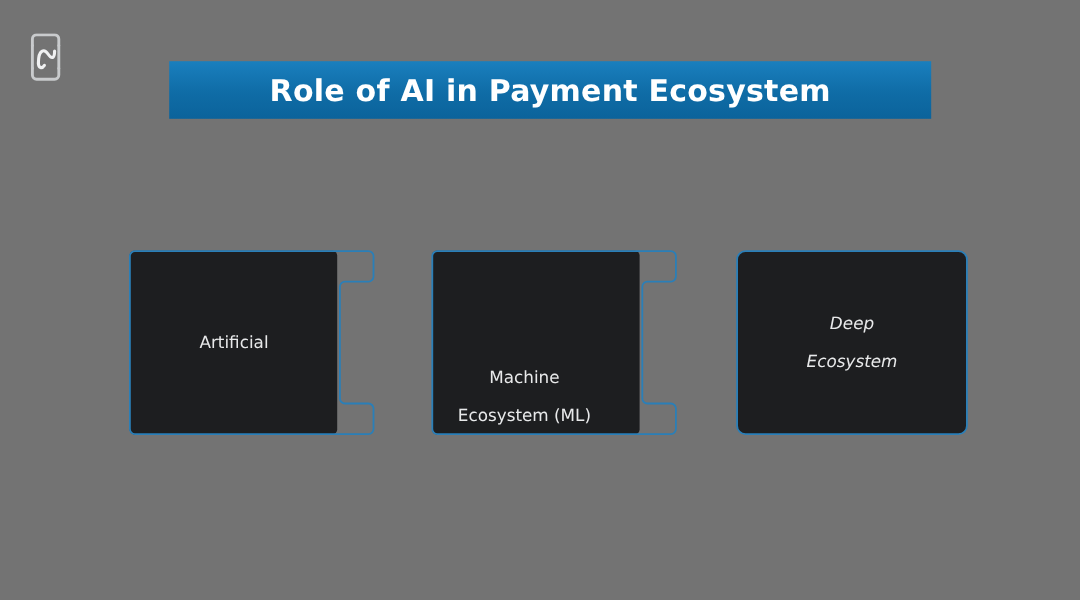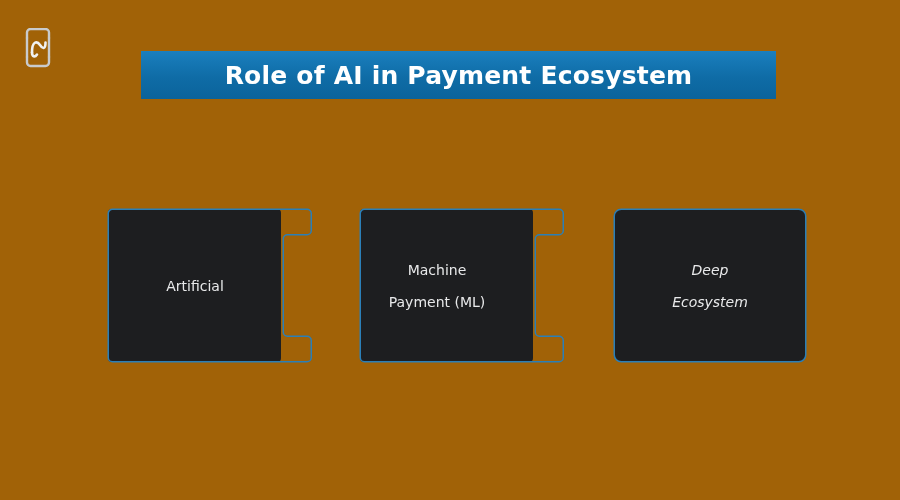--- a/index.html
+++ b/index.html
@@ -14,21 +14,21 @@
     overflow: hidden;
     position: relative;
   }
 
   #slide {
     position: absolute;
     left: 0;
     top: 0;
     width: 900px;
     height: 500px;
-    background: #a16207;
+    background: #737373;
   }
 
   
   #logo {
     position: absolute;
     left: 23px;
     top: 28px;
     width: 30px;
     height: 40px;
   }
@@ -81,21 +81,21 @@
     text-align: center;
     white-space: nowrap;
     pointer-events: none;
   }
 
   
   #card-ai      { left: 107px; width: 206px; }
   #card-ai .card-label  { left: 0;   width: 176px; }
   
   #card-ml      { left: 359px; width: 206px; }
-  #card-ml .card-label  { left: 0;   width: 156px; }
+  #card-ml .card-label  { left: 0;   width: 156px; justify-content: flex-end; }
   
   #card-dl      { left: 613px; width: 194px; font-style: italic; }
   #card-dl .card-label  { left: 0;   width: 194px; }
 </style>
 </head>
 <body>
 
 <div id="slide">
 
   <div id="logo">
@@ -141,21 +141,21 @@
                A4.25 4.25 0 0 1 200 26.75 H180.5
                A4.25 4.25 0 0 0 176.25 31 V124
                A4.25 4.25 0 0 0 180.5 128.25 H200
                A4.25 4.25 0 0 1 204.25 132.5 V149.5
                A4.25 4.25 0 0 1 200 153.75 H5.5
                A4.25 4.25 0 0 1 1.25 149.5 V5.5
                A4.25 4.25 0 0 1 5.5 1.25 Z" fill="none" stroke="#2a7fb8" stroke-width="1.5"></path>
     </svg>
     <div class="card-label">
       <span>Machine</span>
-      <span>Payment (ML)</span>
+      <span>Ecosystem (ML)</span>
     </div>
   </div>
 
   <div class="card" id="card-dl">
     <svg class="card-shape" width="194" height="155" viewBox="0 0 194 155" xmlns="http://www.w3.org/2000/svg">
       <rect x="1.25" y="1.25" width="191.5" height="152.5" rx="7" fill="#1d1e20" stroke="#2a7fb8" stroke-width="1.5"></rect>
     </svg>
     <div class="card-label">
       <span>Deep</span>
       <span>Ecosystem</span>

